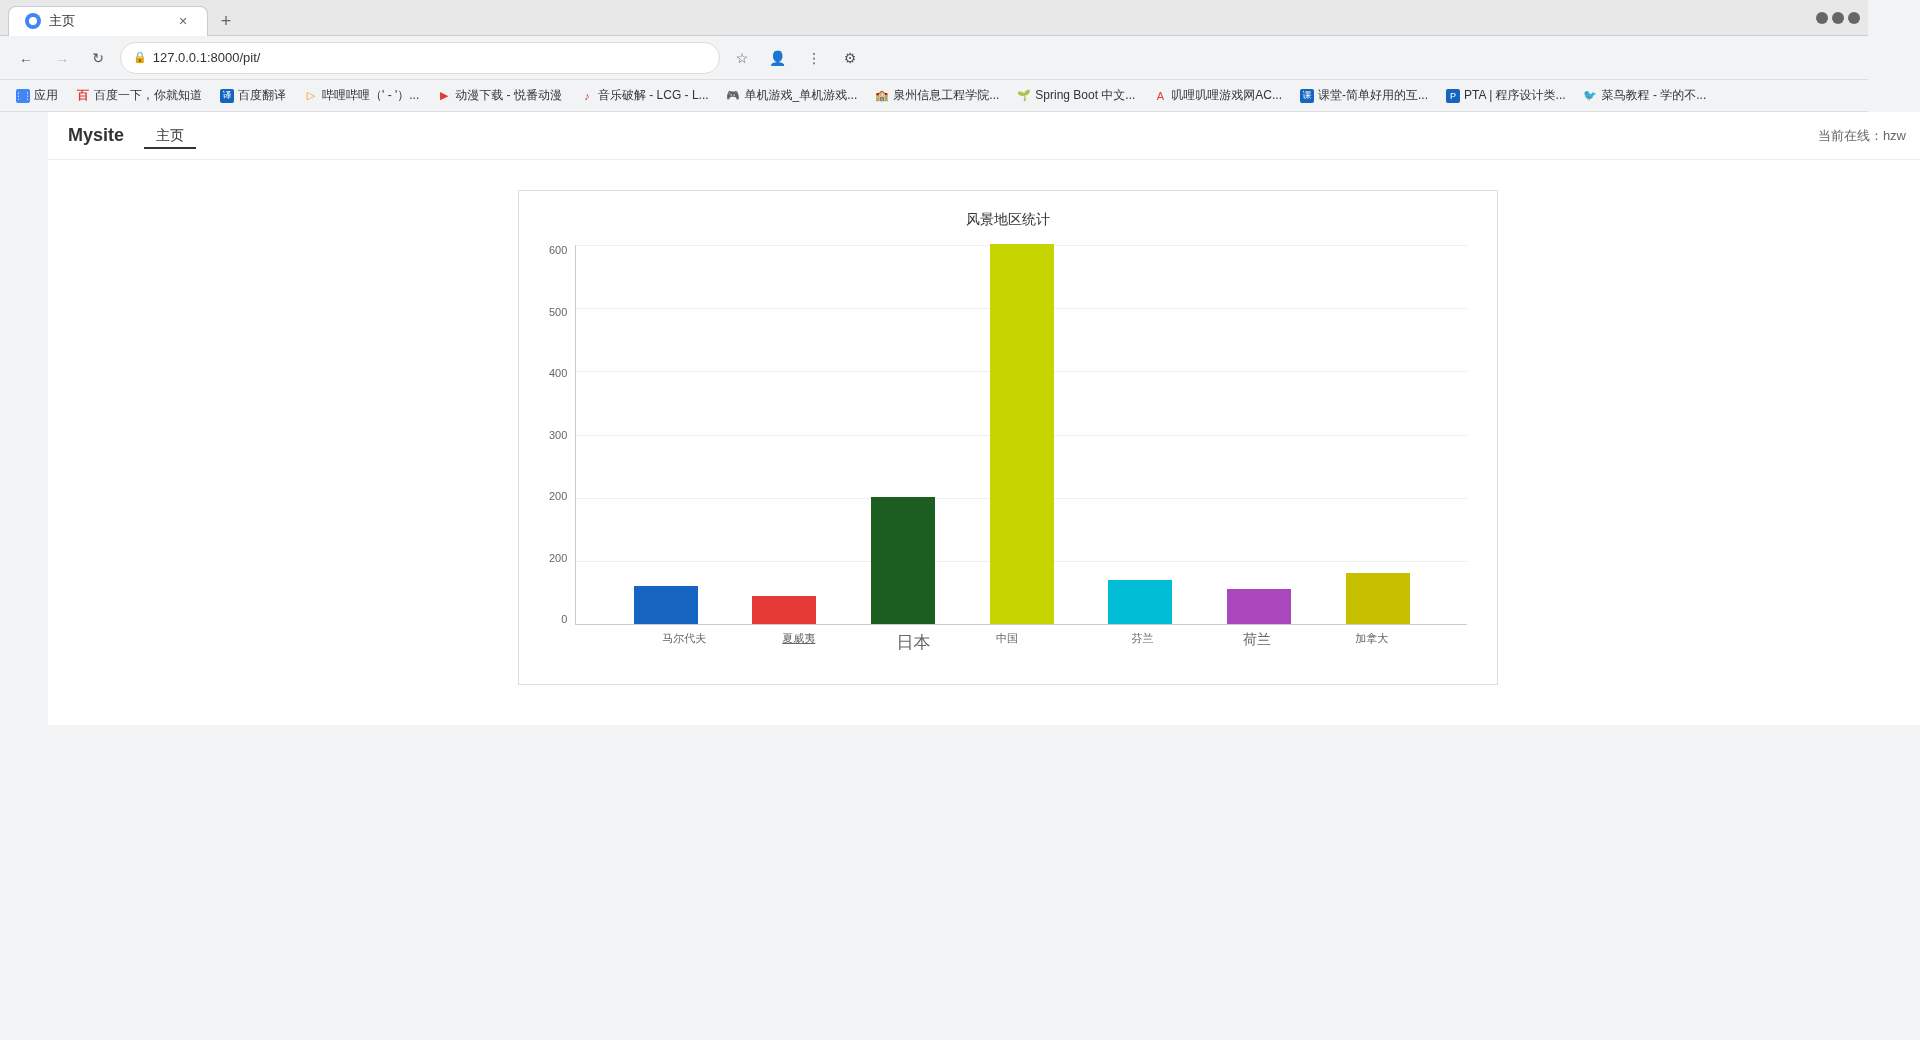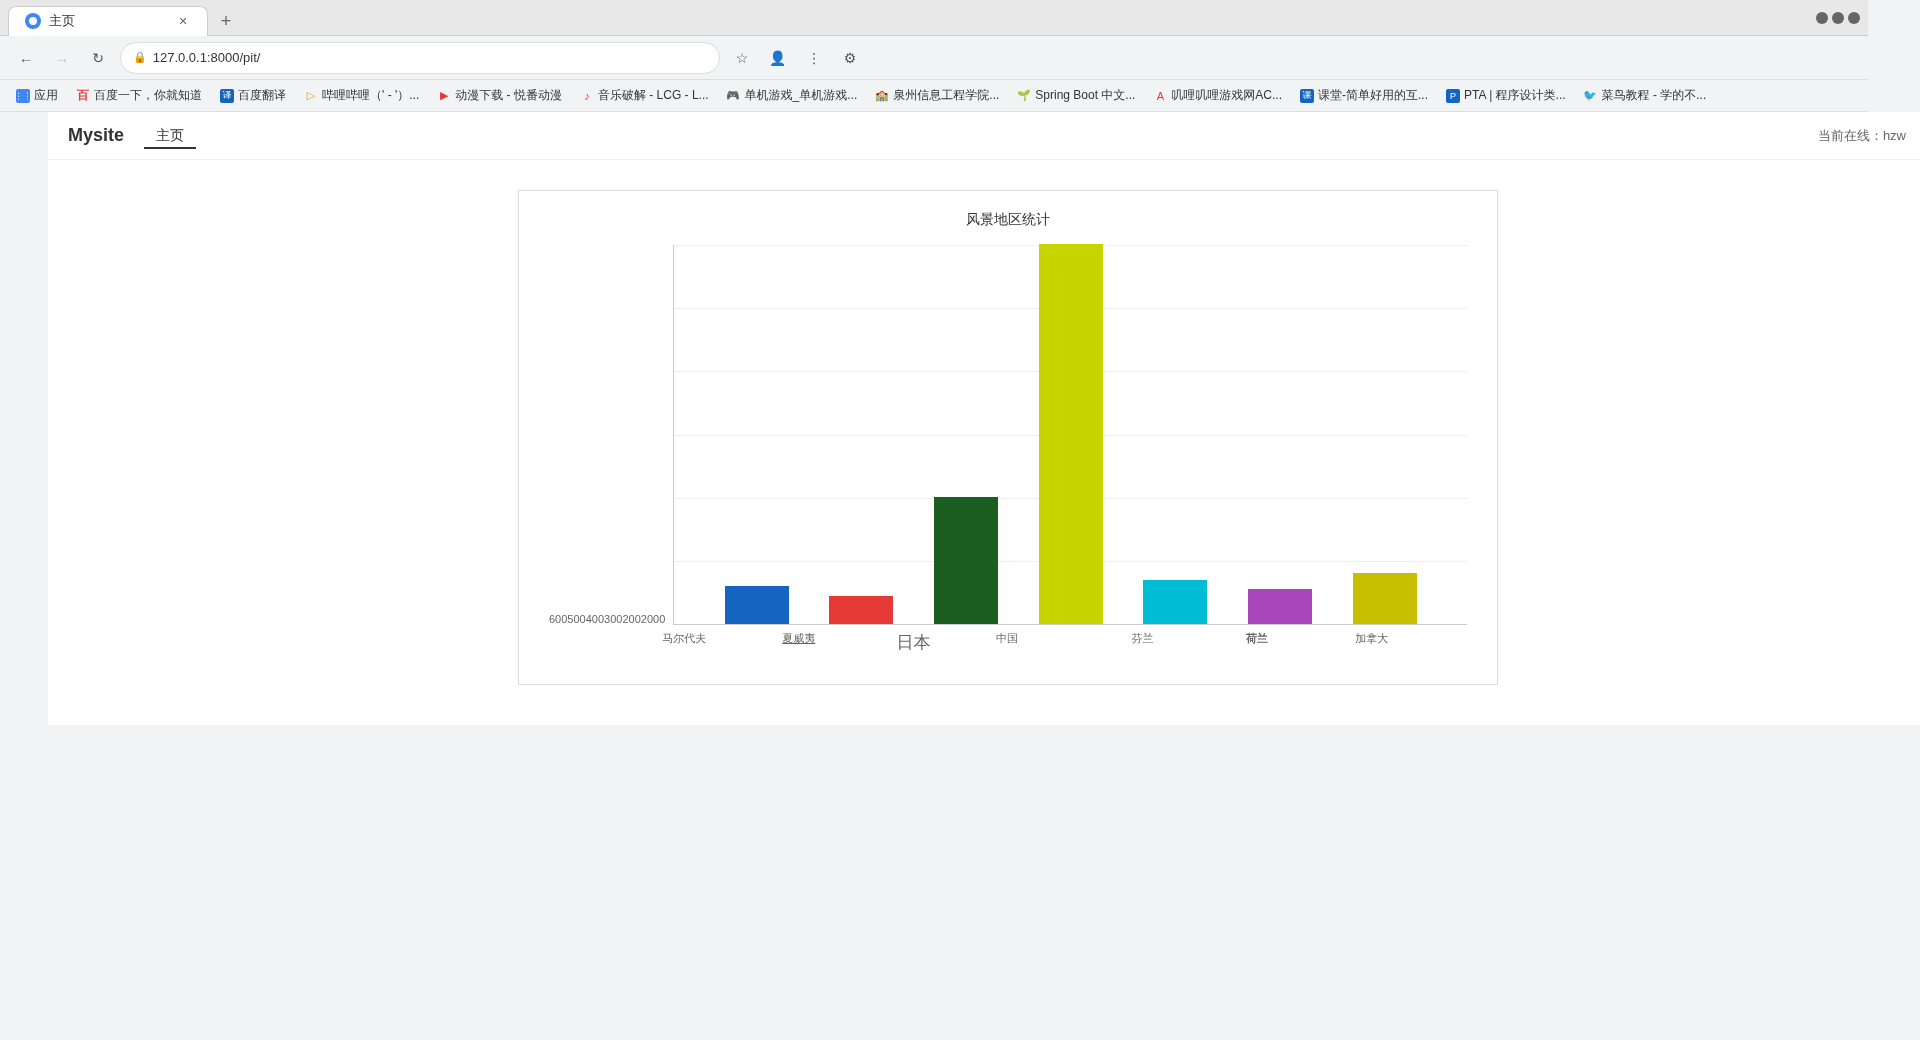--- a/index.html
+++ b/index.html
@@ -344,21 +344,21 @@
         <span class="logout-btn">登出</span>
       </div>
     </div>
 
     <div class="chart-container">
       <div class="chart-wrapper">
         <div class="chart-title">风景地区统计</div>
 
         <div style="display:flex; align-items:flex-start;">
 
-          <div style="display:flex; flex-direction:row; justify-content:space-between; align-items:flex-end; padding-right:8px; height:380px;">
+          <div style="display:flex; flex-direction:column; justify-content:space-between; align-items:flex-end; padding-right:8px; height:380px;">
             <span class="y-label">600</span>
             <span class="y-label">500</span>
             <span class="y-label">400</span>
             <span class="y-label">300</span>
             <span class="y-label">200</span>
             <span class="y-label">200</span>
             <span class="y-label">0</span>
           </div>
 
           <div class="chart-plot" style="position:relative; flex:1; border-left:1px solid #ccc; border-bottom:1px solid #ccc; height:380px;">
@@ -397,21 +397,21 @@
             </div>
           </div>
         </div>
 
         <div style="display:flex;justify-content:space-around;padding:6px 38px 0 38px;margin-left:40px;">
           <span class="x-label-item" style="width:64px;text-align:center;font-size:11px;color:#666;">马尔代夫</span>
           <span class="x-label-item" style="width:64px;text-align:center;font-size:11px;color:#666;text-decoration:underline;">夏威夷</span>
           <span class="x-label-item" style="width:64px;text-align:center;font-size:17px;color:#666;">日本</span>
           <span class="x-label-item" style="width:64px;text-align:left;font-size:11px;color:#666;">中国</span>
           <span class="x-label-item" style="width:64px;font-size:11px;color:#666;">芬兰</span>
-          <span class="x-label-item" style="width:64px;text-align:center;font-size:11px;color:#666;font-weight:bold;">荷兰</span>
+          <span class="x-label-item" style="width:64px;text-align:center;font-size:14px;color:#666;">荷兰</span>
           <span class="x-label-item" style="width:64px;text-align:center;font-size:11px;color:#666;">加拿大</span>
         </div>
 
       </div>
     </div>
 
   </div>
 
 </div>
 

